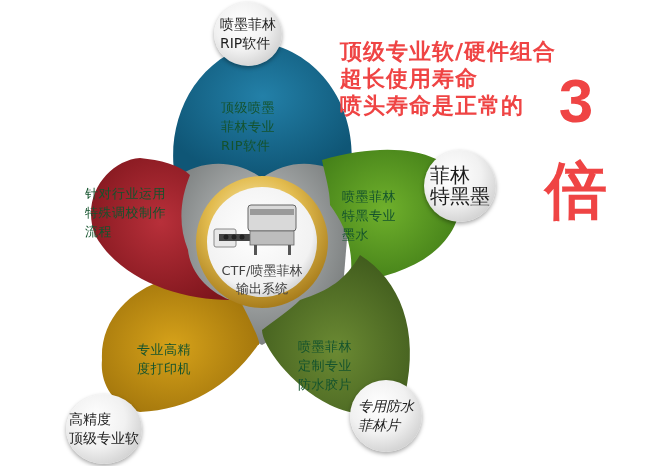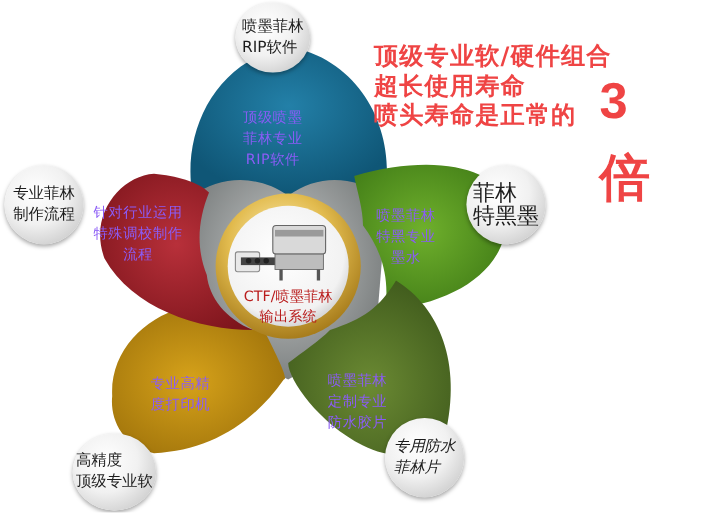--- a/index.html
+++ b/index.html
@@ -1,35 +1,35 @@
 <!DOCTYPE html>
 <html><head>
 <meta charset="utf-8">
 <style>
   html, body { margin: 0; padding: 0; background: #ffffff; }
   body { width: 649px; height: 466px; position: relative; overflow: hidden;
          font-family: "DejaVu Sans", "Liberation Sans", sans-serif; }
   .canvas { position: absolute; left: 0; top: 0; width: 649px; height: 466px; }
   svg.flower { position: absolute; left: 0; top: 0; }
-  .petal-text { position: absolute; color: #8b5cf6; font-size: 13px; line-height: 19px;
-                white-space: pre-line; text-align: center; letter-spacing: 0.5px; }
+  .petal-text { position: absolute; color: #14532d; font-size: 13px; line-height: 19px;
+                white-space: pre-line; text-align: left; letter-spacing: 0.5px; }
   .bubble { position: absolute; border-radius: 50%;
             background: radial-gradient(circle at 40% 35%, #ffffff 0%, #f1f1f1 45%, #cfcfcf 80%, #a9a9a9 100%);
             box-shadow: 0 2px 4px rgba(0,0,0,0.35);
             display: flex; align-items: center; justify-content: center; }
   .bubble span { color: #1c1c1c; font-size: 14px; line-height: 19px; white-space: pre-line;
                  text-align: left; }
   .bubble.big span { font-size: 20px; line-height: 21px; }
   .headline { position: absolute; left: 340px; top: 38px; color: #ef4444; }
   .headline .line { font-size: 22px; line-height: 27px; font-weight: bold; letter-spacing: 1px;
                     display: block; }
-  .headline .big3 { position: absolute; left: 205px; top: 18px; font-size: 46px; font-weight: bold;
-                    line-height: 70px; font-family: "Liberation Sans", sans-serif; letter-spacing: -2px;}
+  .headline .big3 { position: absolute; left: 205px; top: 18px; font-size: 62px; font-weight: bold;
+                    line-height: 90px; font-family: "Liberation Sans", sans-serif; letter-spacing: -2px; text-align: center;}
   .center-label { position: absolute; left: 209px; top: 262px; width: 106px; text-align: center;
-                  color: #b91c1c; font-size: 13px; line-height: 18px; white-space: pre-line; }
+                  color: #404040; font-size: 13px; line-height: 18px; white-space: pre-line; }
 </style>
 </head>
 <body>
 
 <div class="canvas">
 
   <svg class="flower" width="649" height="466" viewBox="0 0 649 466">
     <defs>
       <radialGradient id="gTop" cx="50%" cy="40%" r="60%">
         <stop offset="0%" stop-color="#2380a8"></stop>
@@ -123,24 +123,20 @@
 特黑墨</span>
   </div>
   <div class="bubble" style="left:350px; top:380px; width:72px; height:72px;font-style:italic;">
     <span>专用防水
 菲林片</span>
   </div>
   <div class="bubble" style="left:66px; top:394px; width:76px; height:70px;">
     <span>高精度
 顶级专业软</span>
   </div>
-  <div class="bubble" style="left:4px; top:150px; width:72px; height:72px;">
-    <span>专业菲林
-制作流程</span>
-  </div>
 
   <div class="headline">
     <span class="line">顶级专业软/硬件组合</span>
     <span class="line">超长使用寿命</span>
     <span class="line">喷头寿命是正常的</span>
     <span class="big3">3倍</span>
   </div>
 </div>
 
 </body></html>

